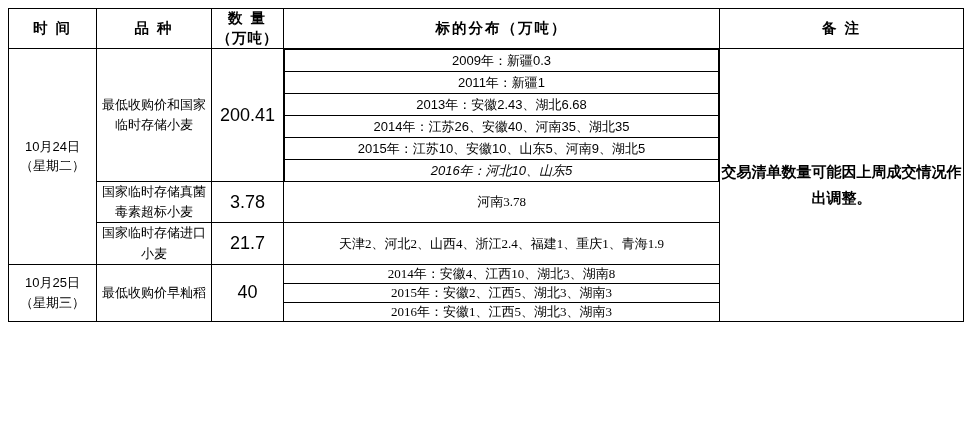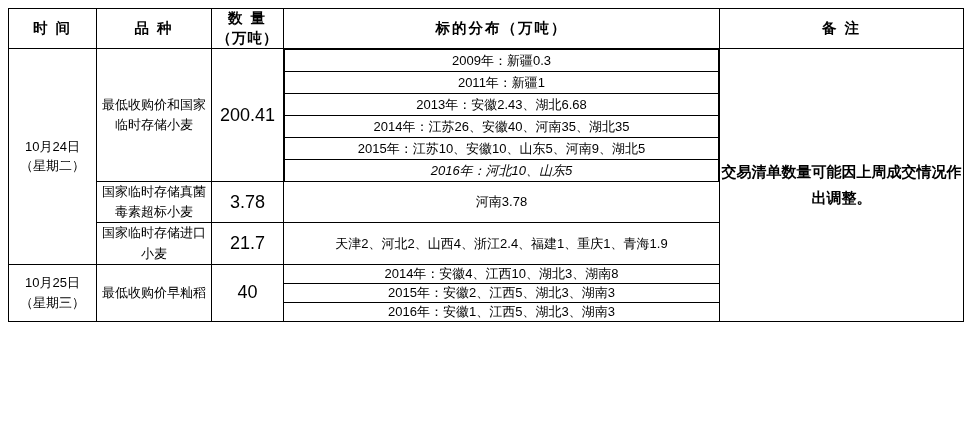--- a/index.html
+++ b/index.html
@@ -95,20 +95,21 @@
     font-style: italic;
   }
   td.dist-holder {
     padding: 0;
     vertical-align: top;
   }
   .single-line {
     text-align: left;
     font-size: 13px;
     padding: 5px 8px;
+    font-family: Liberation Serif, serif;
   }
 </style>
 </head>
 <body>
 
 <div class="sheet">
   <table class="grid">
     <colgroup>
       <col class="col-time">
       <col class="col-kind">

